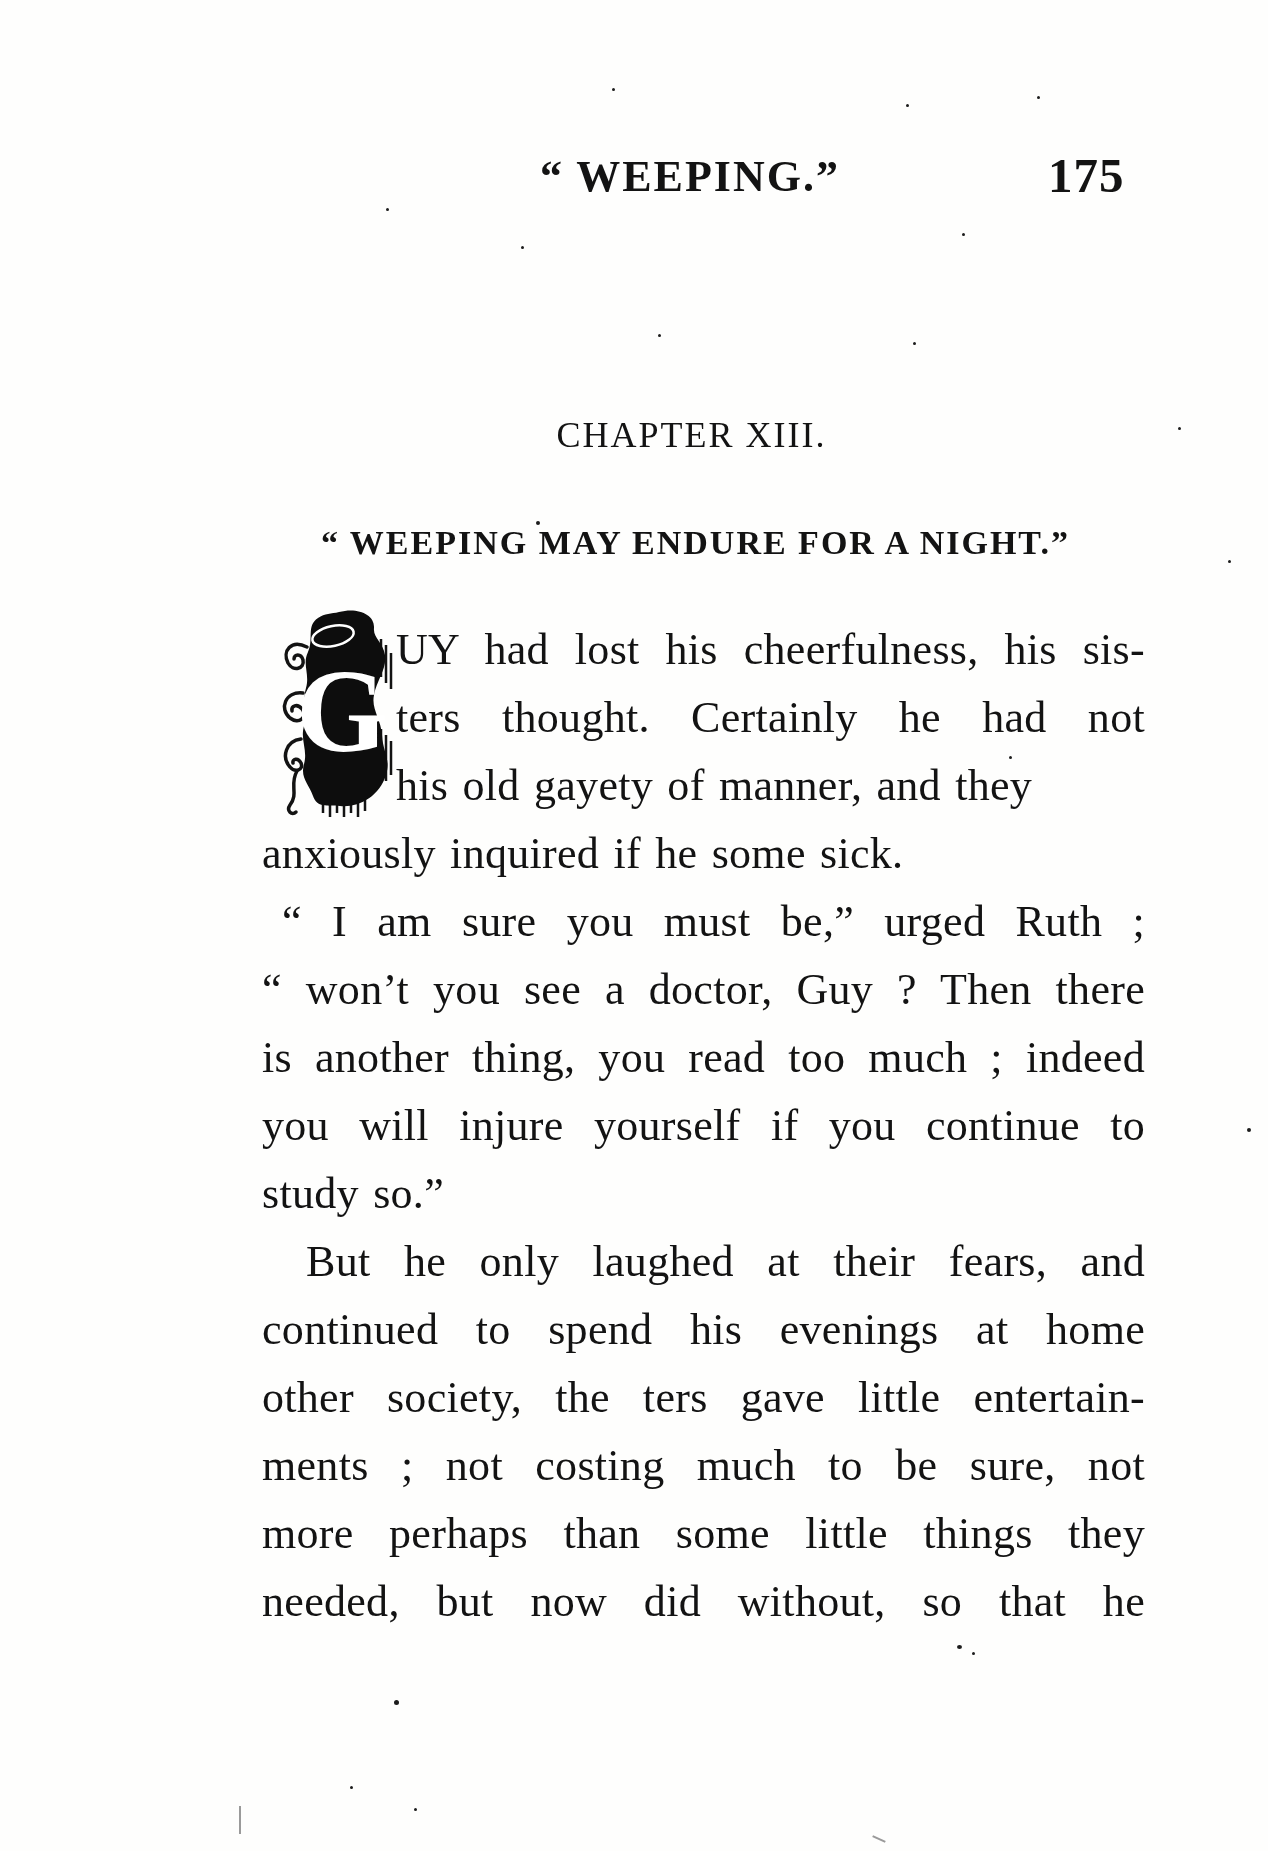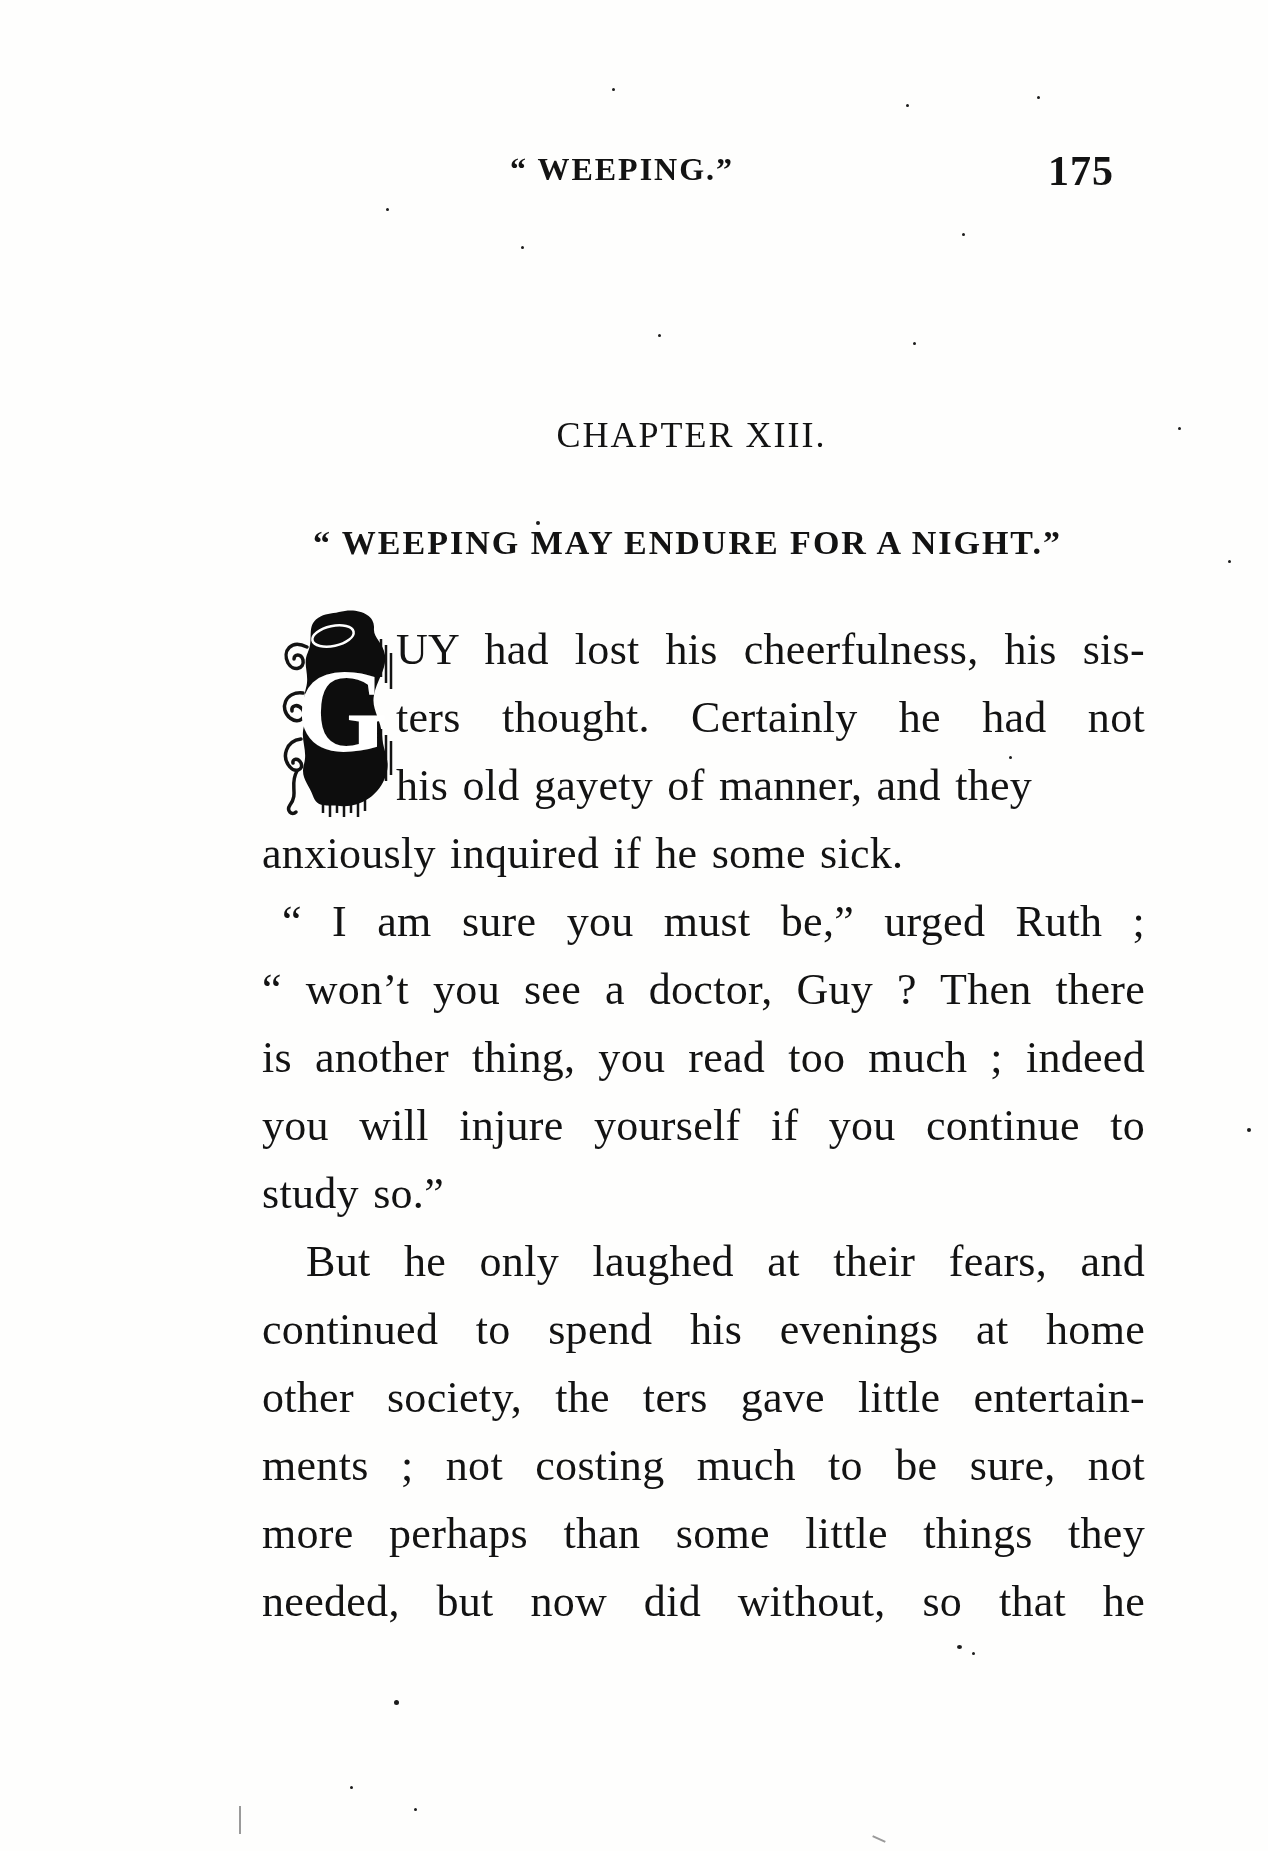--- a/index.html
+++ b/index.html
@@ -9,48 +9,48 @@
     height: 1851px;
     margin: 0 auto;
     background: #fefefd;
     font-family: "Liberation Serif", "DejaVu Serif", serif;
     color: #131313;
     overflow: hidden;
   }
   .running-title {
     position: absolute;
     top: 151px;
-    left: 510px;
-    font-size: 32px;
+    left: 540px;
+    font-size: 44px;
     font-weight: bold;
     letter-spacing: 2px;
     white-space: nowrap;
   }
   .folio {
     position: absolute;
     top: 147px;
     left: 1048px;
-    font-size: 42px;
+    font-size: 49px;
     font-weight: bold;
     letter-spacing: 1px;
   }
   .chapter-heading {
     position: absolute;
     top: 414px;
     left: 250px;
     width: 883px;
     text-align: center;
     font-size: 36px;
     letter-spacing: 2px;
     white-space: nowrap;
   }
   .chapter-subtitle {
     position: absolute;
     top: 524px;
-    left: 236px;
+    left: 244px;
     width: 903px;
     text-align: center;
     font-size: 34px;
     font-weight: bold;
     letter-spacing: 2px;
     white-space: nowrap;
   }
   .body-text {
     position: absolute;
     left: 262px;

